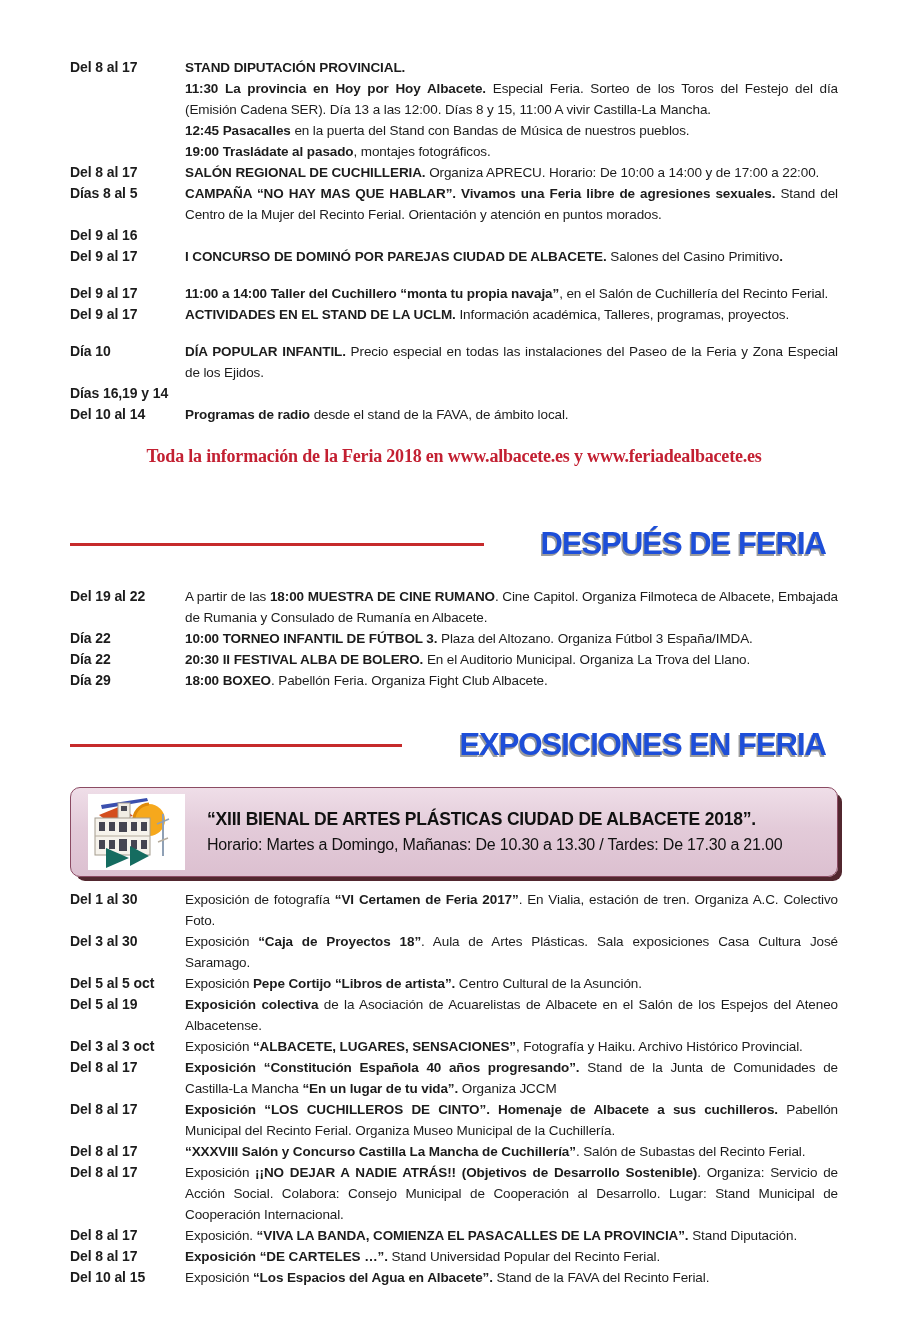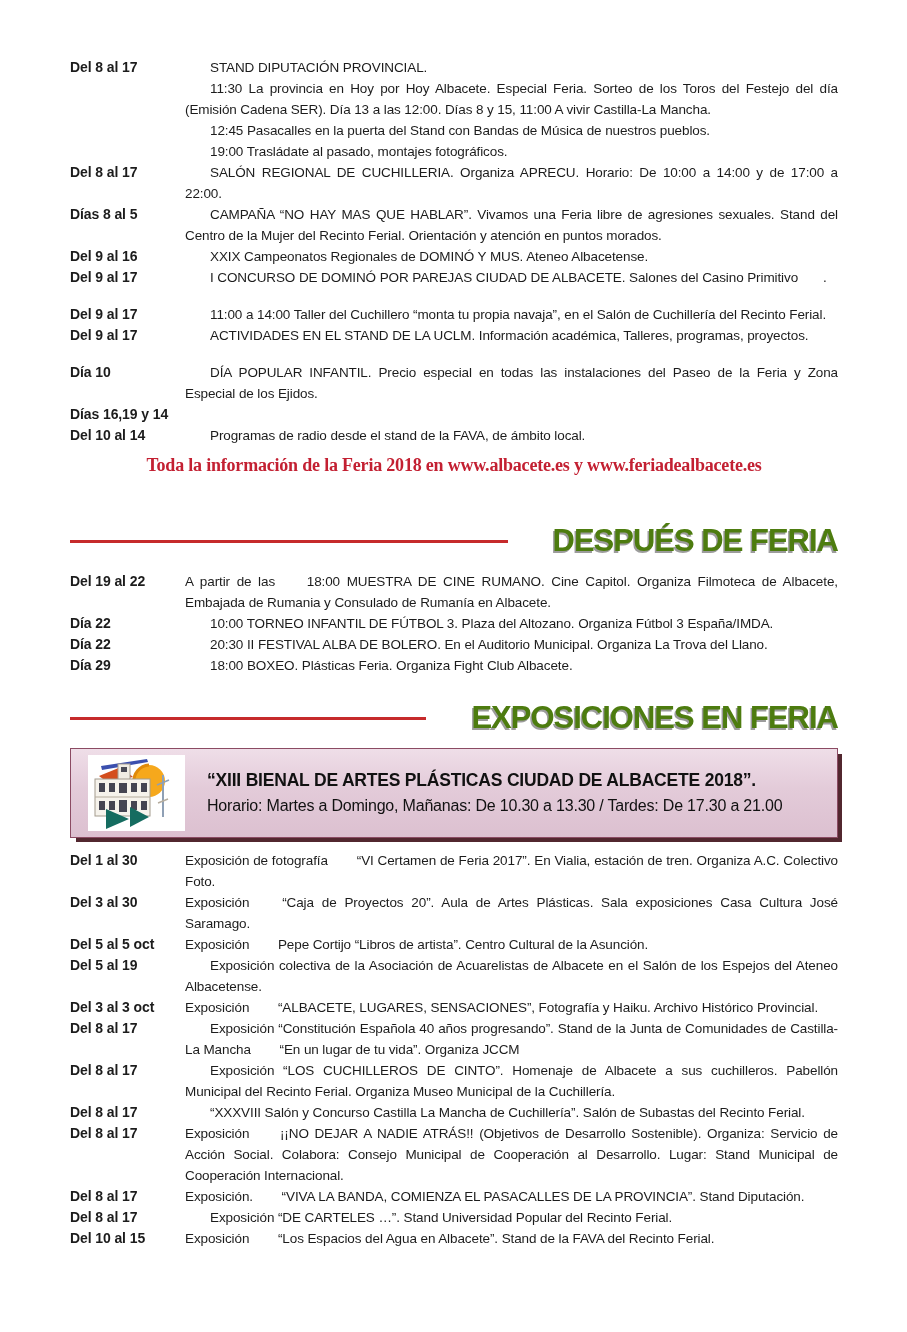--- a/index.html
+++ b/index.html
@@ -12,44 +12,44 @@
   .page{position:relative;width:907px;height:1332px;background:#fff;}
   .content{padding:57px 69px 0 70px;}
 
   
   .rows{display:block;}
   .row{display:flex;font-size:13.5px;line-height:21px;letter-spacing:-0.1px;}
   .row.gap{margin-top:16px;}
   .row .date{width:115px;flex:none;font-weight:700;font-size:14px;}
   .row .body{flex:1;text-align:justify;}
   .row .body p{margin:0;}
-  .b{font-weight:400;margin-left:25px;}
+  .b{font-weight:700;}
 
   
   .info-line{
-    margin-top:7px;text-align:center;
+    margin-top:19px;text-align:center;
     font-family:"Liberation Serif", serif;font-weight:700;
     font-size:18px;line-height:24px;color:#c32032;letter-spacing:-0.2px;
   }
 
   
   .section-header{display:flex;align-items:center;}
   .section-header .rule{flex:1;height:3px;background:#c62a2b;margin-right:45px;}
   .section-header h2{
-    margin:0;white-space:nowrap;color:#4d7c0f;
+    margin:12px;white-space:nowrap;color:#1d4ed8;
     font-size:31px;line-height:36px;font-weight:700;letter-spacing:-1px;
     text-shadow:-1.5px 1.5px 0 rgba(75,75,75,0.55);
   }
   .hdr-despues{margin-top:46px;margin-bottom:12px;}
   .hdr-expos{margin-top:24px;margin-bottom:12px;}
 
   
   .banner{
     margin-top:2px;height:90px;box-sizing:border-box;
-    border-radius:0;border:1px solid #8b4b63;
+    border-radius:10px;border:1px solid #8b4b63;
     background:linear-gradient(180deg,#efdee8 0%,#e3cbd9 45%,#dcc0d0 100%);
     box-shadow:5px 5px 0 -1px #52272f;
     display:flex;align-items:center;padding-left:17px;
   }
   .banner-art{width:97px;height:76px;flex:none;background:#fff;}
   .banner-art svg{display:block;width:97px;height:76px;}
   .banner-text{margin-left:22px;font-size:16px;line-height:26px;letter-spacing:-0.2px;color:#111;}
   .banner-title{font-weight:700;font-size:17.5px;}
 
   .expo-list{margin-top:12px;}
@@ -77,23 +77,20 @@
           </div>
         </div>
         <div class="row">
           <div class="date">Días 8 al 5</div>
           <div class="body">
             <p><span class="b">CAMPAÑA “NO HAY MAS QUE HABLAR”. Vivamos una Feria libre de agresiones sexuales.</span><span> Stand del Centro de la Mujer del Recinto Ferial. Orientación y atención en puntos morados.</span></p>
           </div>
         </div>
         <div class="row">
           <div class="date">Del 9 al 16</div>
-          <div class="body">
-            <p><span class="b">XXIX Campeonatos Regionales de DOMINÓ Y MUS</span><span>. Ateneo Albacetense.</span></p>
-          </div>
         </div>
         <div class="row">
           <div class="date">Del 9 al 17</div>
           <div class="body">
             <p><span class="b">I CONCURSO DE DOMINÓ POR PAREJAS CIUDAD DE ALBACETE.</span><span> Salones del Casino Primitivo</span><span class="b">.</span></p>
           </div>
         </div>
         <div class="row gap">
           <div class="date">Del 9 al 17</div>
           <div class="body">
@@ -144,21 +141,21 @@
         </div>
         <div class="row">
           <div class="date">Día 22</div>
           <div class="body">
             <p><span class="b">20:30 II FESTIVAL ALBA DE BOLERO.</span><span> En el Auditorio Municipal. Organiza La Trova del Llano.</span></p>
           </div>
         </div>
         <div class="row">
           <div class="date">Día 29</div>
           <div class="body">
-            <p><span class="b">18:00 BOXEO</span><span>. Plásticas Feria. Organiza Fight Club Albacete.</span></p>
+            <p><span class="b">18:00 BOXEO</span><span>. Pabellón Feria. Organiza Fight Club Albacete.</span></p>
           </div>
         </div>
       </div>
 
     <div class="section-header hdr-expos">
       <div class="rule"></div>
       <h2>EXPOSICIONES EN FERIA</h2>
     </div>
 
     <div class="banner">
@@ -206,21 +203,21 @@
     <div class="rows expo-list">
         <div class="row">
           <div class="date">Del 1 al 30</div>
           <div class="body">
             <p><span>Exposición de fotografía </span><span class="b">“VI Certamen de Feria 2017”</span><span>. En Vialia, estación de tren. Organiza A.C. Colectivo Foto.</span></p>
           </div>
         </div>
         <div class="row">
           <div class="date">Del 3 al 30</div>
           <div class="body">
-            <p><span>Exposición </span><span class="b">“Caja de Proyectos 20”</span><span>. Aula de Artes Plásticas. Sala exposiciones Casa Cultura José Saramago.</span></p>
+            <p><span>Exposición </span><span class="b">“Caja de Proyectos 18”</span><span>. Aula de Artes Plásticas. Sala exposiciones Casa Cultura José Saramago.</span></p>
           </div>
         </div>
         <div class="row">
           <div class="date">Del 5 al 5 oct</div>
           <div class="body">
             <p><span>Exposición </span><span class="b">Pepe Cortijo “Libros de artista”.</span><span> Centro Cultural de la Asunción.</span></p>
           </div>
         </div>
         <div class="row">
           <div class="date">Del 5 al 19</div>

